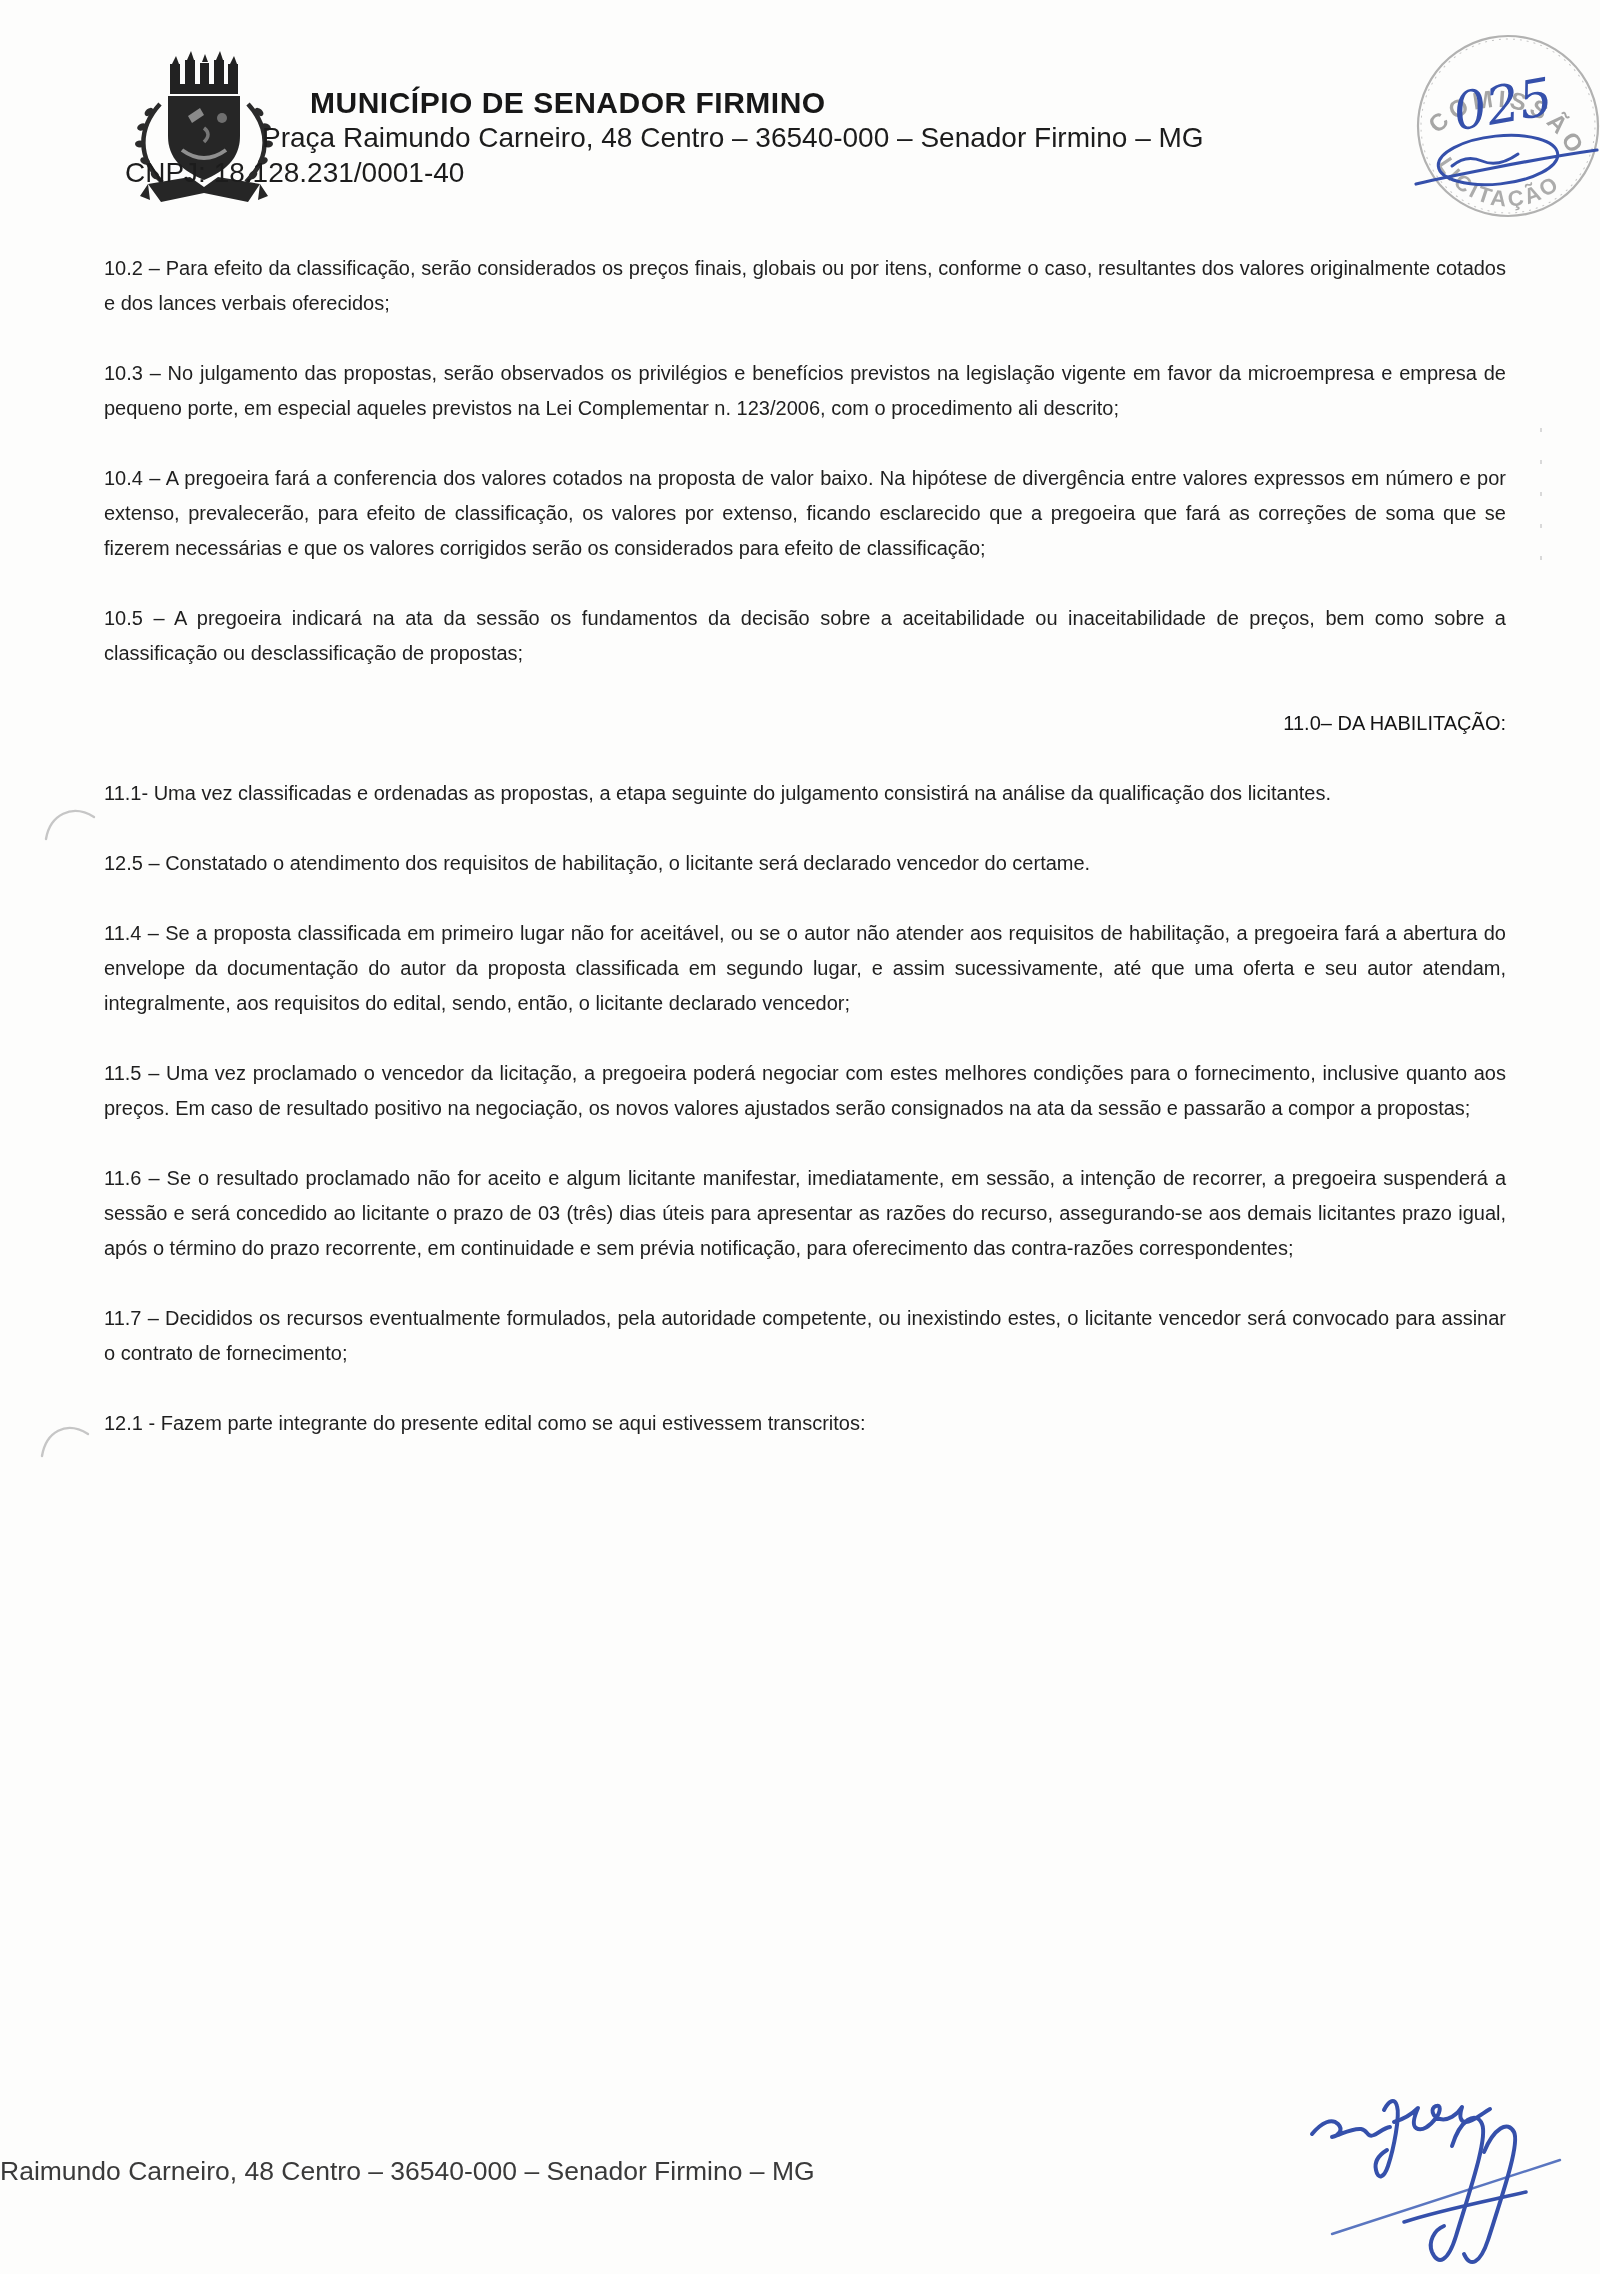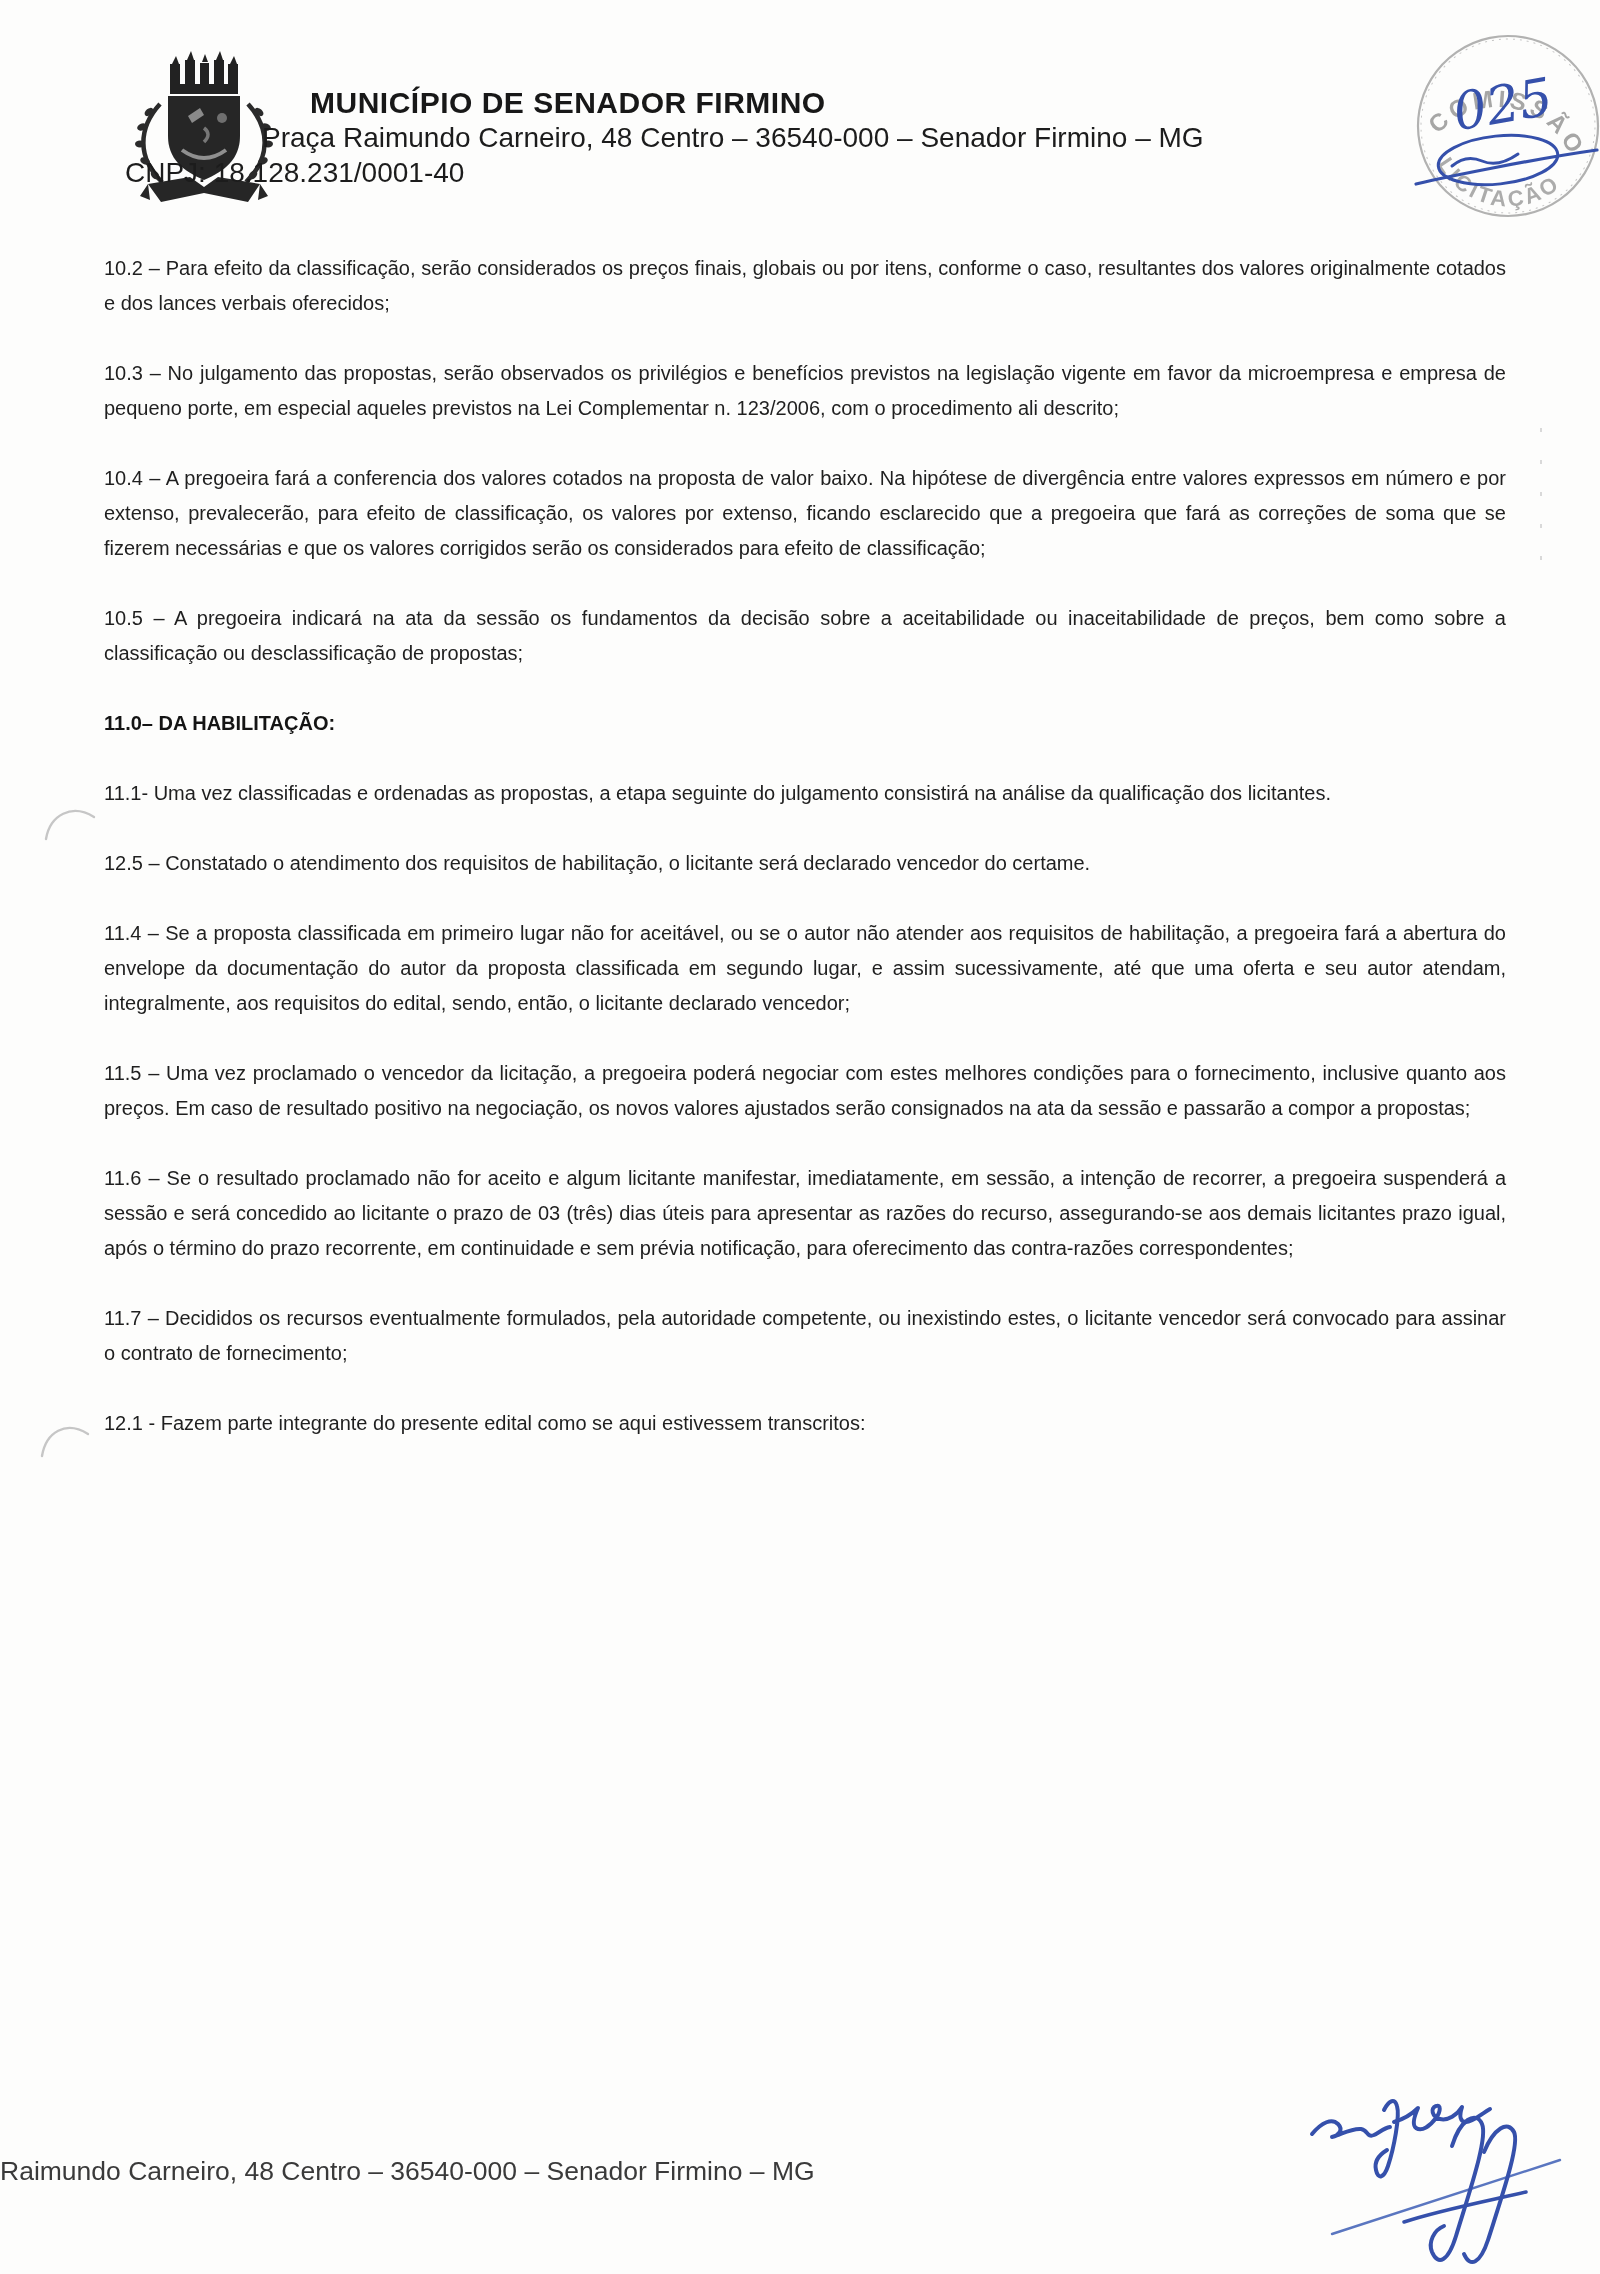--- a/index.html
+++ b/index.html
@@ -23,21 +23,21 @@
   .header-address{font-size:28px;color:#1c1c1c;padding-left:22px;}
   .header-cnpj{font-size:28px;color:#1c1c1c;transform:translateX(-115px);}
   .logo-wrap{position:absolute;top:40px;left:118px;width:180px;height:175px;}
   .stamp-wrap{position:absolute;top:0;left:1390px;width:210px;height:245px;}
   
   .content{
     position:absolute;top:251px;left:104px;width:1402px;
     font-size:20px;line-height:35px;
   }
   .content p{margin:0 0 35px 0;text-align:justify;}
-  .content p.heading{font-weight:bold;text-align:left;color:#141414;}
+  .content p.heading{font-weight:normal;text-align:right;color:#141414;}
   .content p:last-child{margin-bottom:0;}
   
   .artifact{position:absolute;pointer-events:none;}
   
   .footer-line{
     position:absolute;top:2156px;left:0;width:1268px;
     text-align:left;font-size:26.5px;color:#3a3a3a;
   }
   .signature-wrap{position:absolute;top:2070px;left:1280px;width:320px;height:204px;}
 </style>

